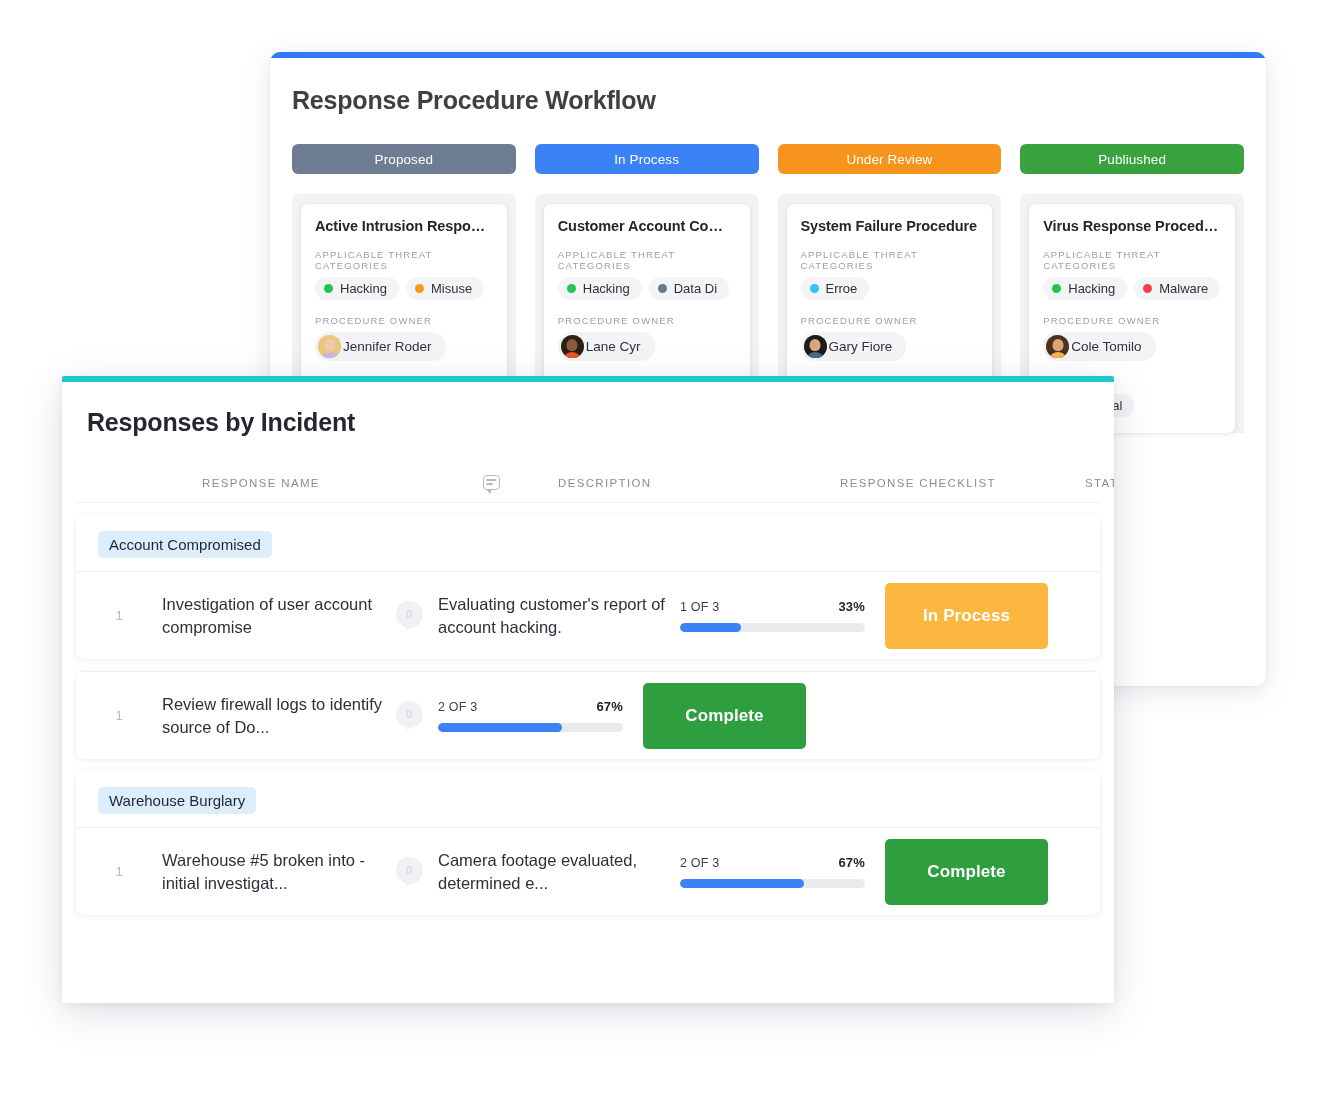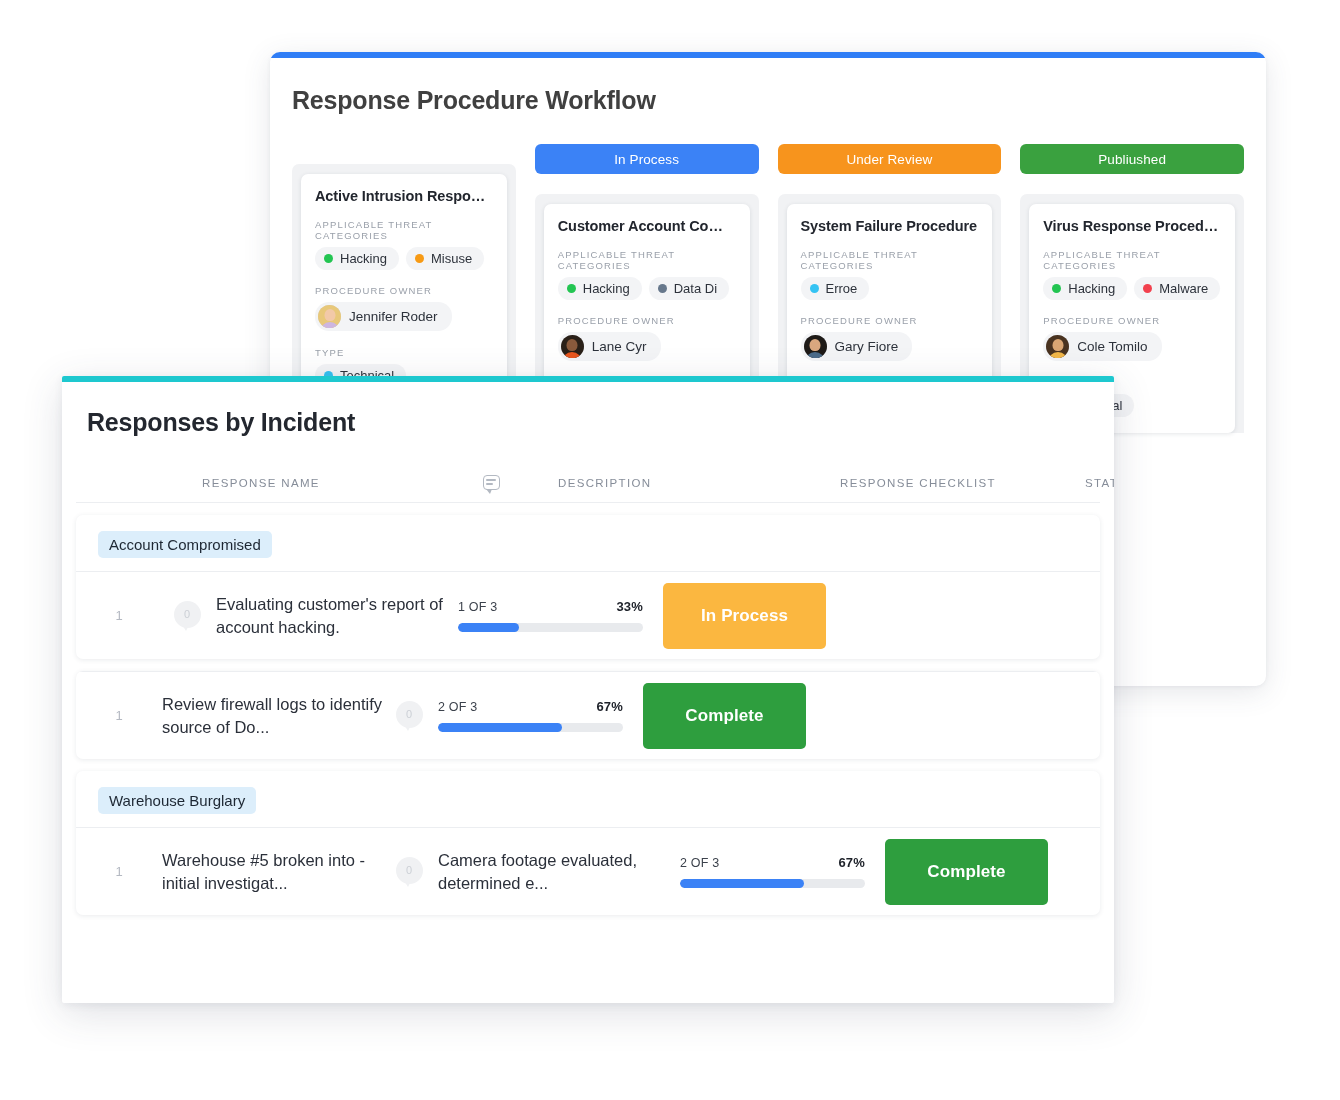--- a/index.html
+++ b/index.html
@@ -64,21 +64,21 @@
   .pill-row { display: flex; gap: 7px; flex-wrap: nowrap; overflow: hidden; }
   .pill {
     display: inline-flex; align-items: center; gap: 7px;
     background: #f3f4f6; border-radius: 13px;
     padding: 4px 12px 4px 9px;
     font-size: 13px; color: #2d323b;
     white-space: nowrap;
   }
   .dot { width: 9px; height: 9px; border-radius: 50%; flex: none; }
   .owner-pill {
-    display: inline-flex; align-items: center; gap: 8px;
+    display: inline-flex; align-items: center; gap: 2px;
     background: #f3f4f6; border-radius: 14px;
     padding: 3px 14px 3px 3px;
     font-size: 13.5px; color: #2d323b;
     white-space: nowrap;
   }
   .avatar {
     width: 23px; height: 23px; border-radius: 50%;
     flex: none; position: relative; overflow: hidden;
     background: #cfd4dc;
   }
@@ -212,20 +212,21 @@
 </head>
 <body>
 
 <div class="stage">
 
   <div class="kanban-panel">
     <div class="accent-bar" id="kanban-accent" style="background: rgb(47, 125, 246);"></div>
     <div class="kanban-title">Response Procedure Workflow</div>
     <div class="columns" id="kanban-columns">
         <div class="column">
+          <div class="col-chip" style="background: rgb(110, 125, 146);">Proposed</div>
           <div class="col-body">
             <div class="proc-card"><div class="proc-name">Active Intrusion Response...</div><div class="field-label">APPLICABLE THREAT CATEGORIES</div><div class="pill-row">
                 <span class="pill">
                   <span class="dot" style="background: rgb(35, 197, 82);"></span>
                   <span>Hacking</span>
                 </span>
                 <span class="pill">
                   <span class="dot" style="background: rgb(247, 154, 20);"></span>
                   <span>Misuse</span>
                 </span>
@@ -335,20 +336,21 @@
       <div class="c-plus">
         <span class="plus-icon">+</span>
       </div>
     </div>
 
     <div id="resp-groups">
         <div class="group-card">
           <div class="group-head"><span class="group-chip" style="background: rgb(220, 238, 251);">Account Compromised</span></div>
           <div class="group-row">
             <div class="row-num">1</div>
+            <div class="row-name">Investigation of user account compromise</div>
             <div class="row-chat">
               <span class="badge-chat">
                 <span class="circ">0</span>
                 <span class="pt"></span>
               </span>
             </div>
             <div class="row-desc">Evaluating customer's report of account hacking.</div>
             <div class="row-check">
               <div class="chk-top">
                 <span>1 OF 3</span>

